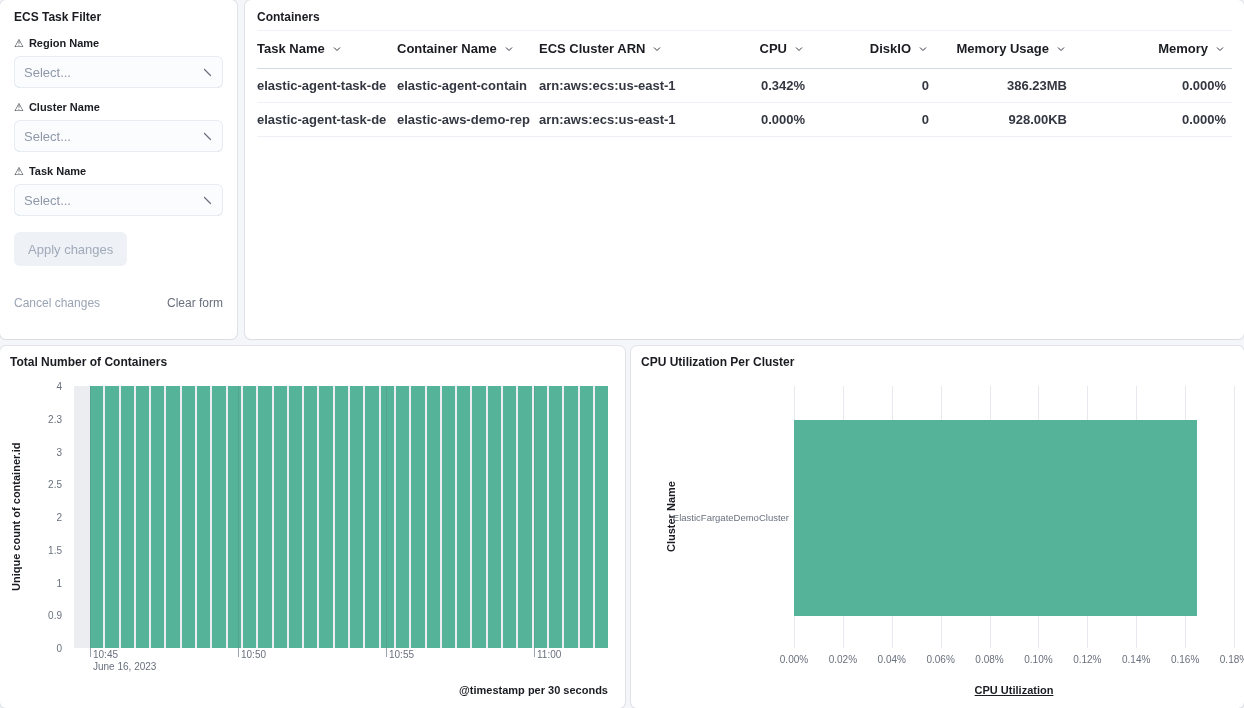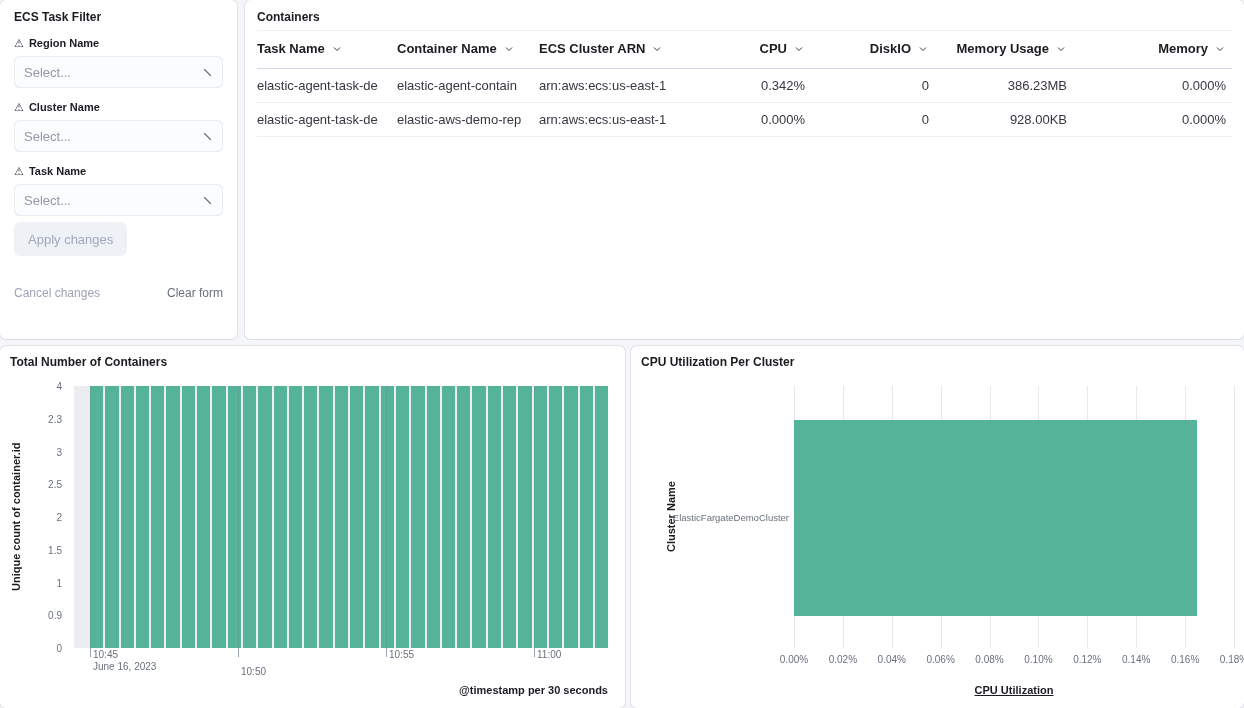--- a/index.html
+++ b/index.html
@@ -27,39 +27,39 @@
   .field-label { font-size: 11px; font-weight: 700; color: #1a1c21; }
   .select-input {
     height: 32px; background: #fbfcfd; border-radius: 6px;
     box-shadow: inset 0 0 0 1px #e7ebf2, inset 0 -2px 0 -1px #d3dae6;
     display: flex; align-items: center; justify-content: space-between;
     padding: 0 10px; cursor: pointer;
   }
   .placeholder { font-size: 13px; color: #8e98a8; text-align: right; }
   .dd-arrow { display: inline-flex; }
   #apply-btn {
-    margin-top: 6px; height: 34px; padding: 0 14px;
+    margin-top: 16px; height: 34px; padding: 0 14px;
     border: none; border-radius: 6px; background: #eef1f6;
     color: #a0aab9; font-size: 13px; font-family: inherit; cursor: pointer;
   }
   .links-row { display: flex; justify-content: space-between; margin-top: 30px; }
   .link { font-size: 12px; color: #9aa4b5; text-decoration: none; cursor: pointer; }
   #clear-form-link { color: #69707d; }
 
   
   #containers-panel { left: 245px; top: 0; width: 999px; height: 339px; padding: 10px 12px; overflow: hidden; }
   #containers-table { width: 100%; border-collapse: collapse; table-layout: fixed; margin-top: 6px; }
   #containers-table th {
     font-size: 13px; font-weight: 700; color: #1a1c21; text-align: left;
     padding: 10px 0; border-bottom: 1px solid #d3dae6; border-top: 1px solid #eef1f5;
     white-space: nowrap; overflow: hidden; cursor: pointer;
   }
   #containers-table td {
     font-size: 13px; color: #343741; padding: 9px 0;
-    border-bottom: 1px solid #edf0f4; white-space: nowrap; overflow: hidden;
+    border-bottom: 1px solid #edf0f4; white-space: nowrap; overflow: hidden; font-weight: bold;
   }
   #containers-table th.num, #containers-table td.num { text-align: right; padding-right: 6px; }
   .sort-icon { display: inline-block; margin-left: 6px; vertical-align: -2px; }
 
   
   #chart1-panel { left: 0; top: 346px; width: 625px; height: 362px; }
   #chart2-panel { left: 631px; top: 346px; width: 613px; height: 362px; }
   #chart1-panel .panel-title, #chart2-panel .panel-title { position: absolute; left: 10px; top: 9px; }
   .yaxis-title {
     position: absolute; top: 40px; height: 262px;
@@ -271,21 +271,21 @@
     <div class="vgrid" style="left: 16px;"></div>
         <div class="vgrid" style="left: 164px;"></div>
         <div class="vgrid" style="left: 312px;"></div>
         <div class="vgrid" style="left: 460px;"></div>
       </div>
     <div id="c1-xticks">
       <span class="xdate">June 16, 2023</span>
     <div class="tickline" style="left: 16px;"></div>
         <span class="xtick" style="left: 19px;">10:45</span>
         <div class="tickline" style="left: 164px;"></div>
-        <span class="xtick" style="left: 167px; margin-top: 17px;">10:50</span>
+        <span class="xtick" style="left: 167px;">10:50</span>
         <div class="tickline" style="left: 312px;"></div>
         <span class="xtick" style="left: 315px;">10:55</span>
         <div class="tickline" style="left: 460px;"></div>
         <span class="xtick" style="left: 463px;">11:00</span>
       </div>
     <div class="xaxis-title" id="c1-xtitle">@timestamp per 30 seconds</div>
   </section>
 
   <section class="panel" id="chart2-panel">
     <h2 class="panel-title">CPU Utilization Per Cluster</h2>

